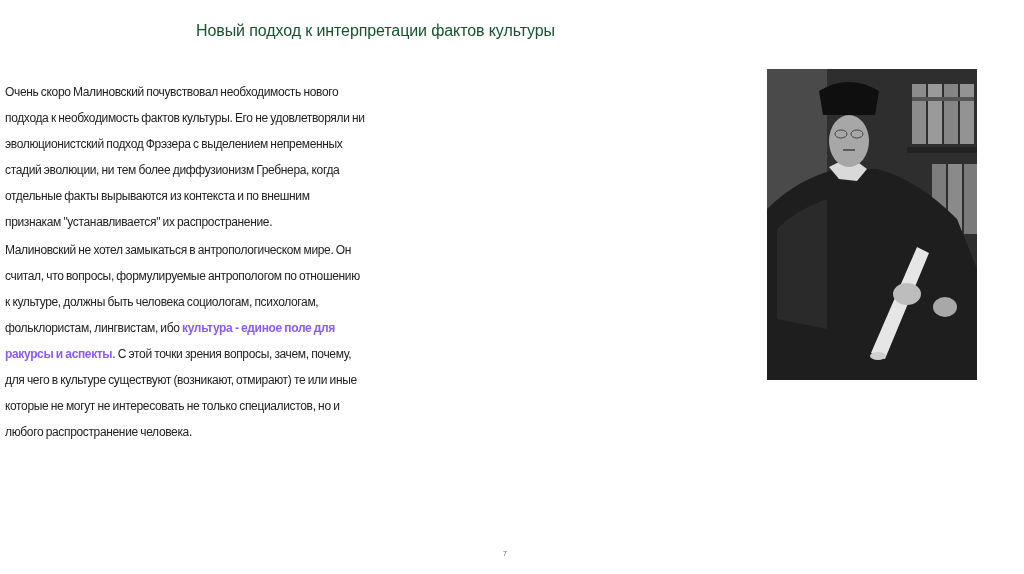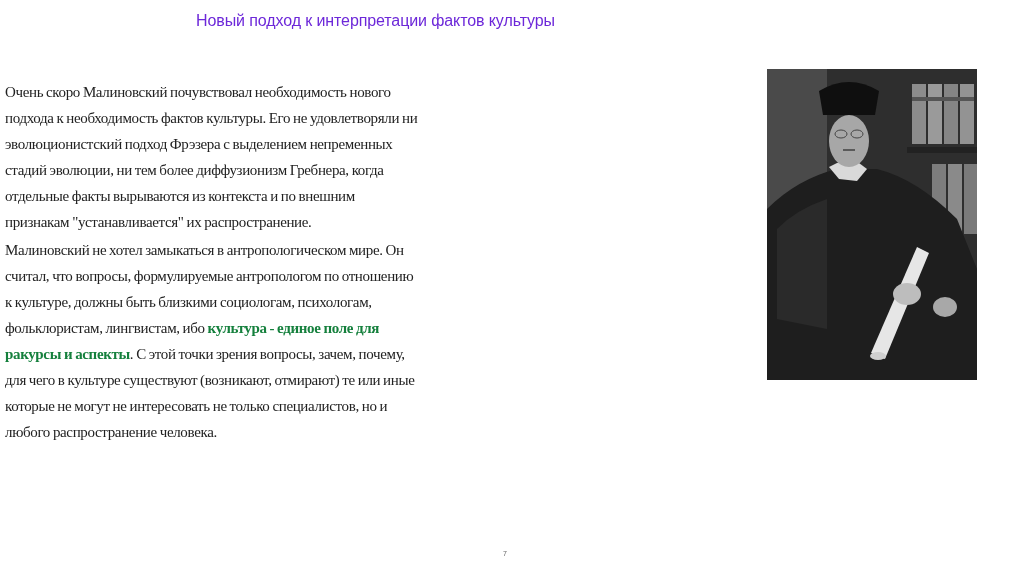--- a/index.html
+++ b/index.html
@@ -17,51 +17,51 @@
     .slide {
       position: absolute;
       left: 0; top: 0;
       width: 1024px;
       height: 574px;
       background: #ffffff;
     }
     .slide-title {
       position: absolute;
       left: 196px;
-      top: 10px;
+      top: 20px;
       width: 380px;
       font-family: "Liberation Sans", "DejaVu Sans", sans-serif;
       font-size: 16px;
       line-height: 22px;
-      color: #6d28d9;
+      color: #14532d;
       white-space: nowrap;
       letter-spacing: -0.1px;
     }
     .body-text {
       position: absolute;
       left: 5px;
       top: 79px;
       width: 640px;
-      font-family: Liberation Serif, serif;
-      font-size: 15px;
+      font-family: Liberation Sans, sans-serif;
+      font-size: 12px;
       line-height: 26px;
       color: #222222;
       letter-spacing: -0.35px;
       word-spacing: -0.5px;
     }
     .para {
       margin: 0 0 2px 0;
     }
     .para .line {
       display: block;
       white-space: nowrap;
     }
     .para b {
       font-weight: bold;
-      color: #15803d;
+      color: #8b5cf6;
     }
     .photo {
       position: absolute;
       left: 767px;
       top: 69px;
       width: 210px;
       height: 311px;
       background: #3a3a3a;
       overflow: hidden;
     }
@@ -91,21 +91,21 @@
       <span class="line">Очень скоро Малиновский почувствовал необходимость нового</span>
       <span class="line">подхода к необходимость фактов культуры. Его не удовлетворяли ни</span>
       <span class="line">эволюционистский подход Фрэзера с выделением непременных</span>
       <span class="line">стадий эволюции, ни тем более диффузионизм Гребнера, когда</span>
       <span class="line">отдельные факты вырываются из контекста и по внешним</span>
       <span class="line">признакам "устанавливается" их распространение.</span>
     </p>
     <p class="para">
       <span class="line">Малиновский не хотел замыкаться в антропологическом мире. Он</span>
       <span class="line">считал, что вопросы, формулируемые антропологом по отношению</span>
-      <span class="line">к культуре, должны быть близкими социологам, психологам,</span>
+      <span class="line">к культуре, должны быть человека социологам, психологам,</span>
       <span class="line"><span>фольклористам, лингвистам, ибо </span><b>культура - единое поле для</b></span>
       <span class="line"><b>ракурсы и аспекты</b><span>. С этой точки зрения вопросы, зачем, почему,</span></span>
       <span class="line">для чего в культуре существуют (возникают, отмирают) те или иные</span>
       <span class="line">которые не могут не интересовать не только специалистов, но и</span>
       <span class="line">любого распространение человека.</span>
     </p>
   </div>
 
   <div class="photo" title="Портрет Малиновского в академической мантии и шапочке, со свитком в руке, на фоне книжных полок">
     <svg viewBox="0 0 210 311" xmlns="http://www.w3.org/2000/svg">

